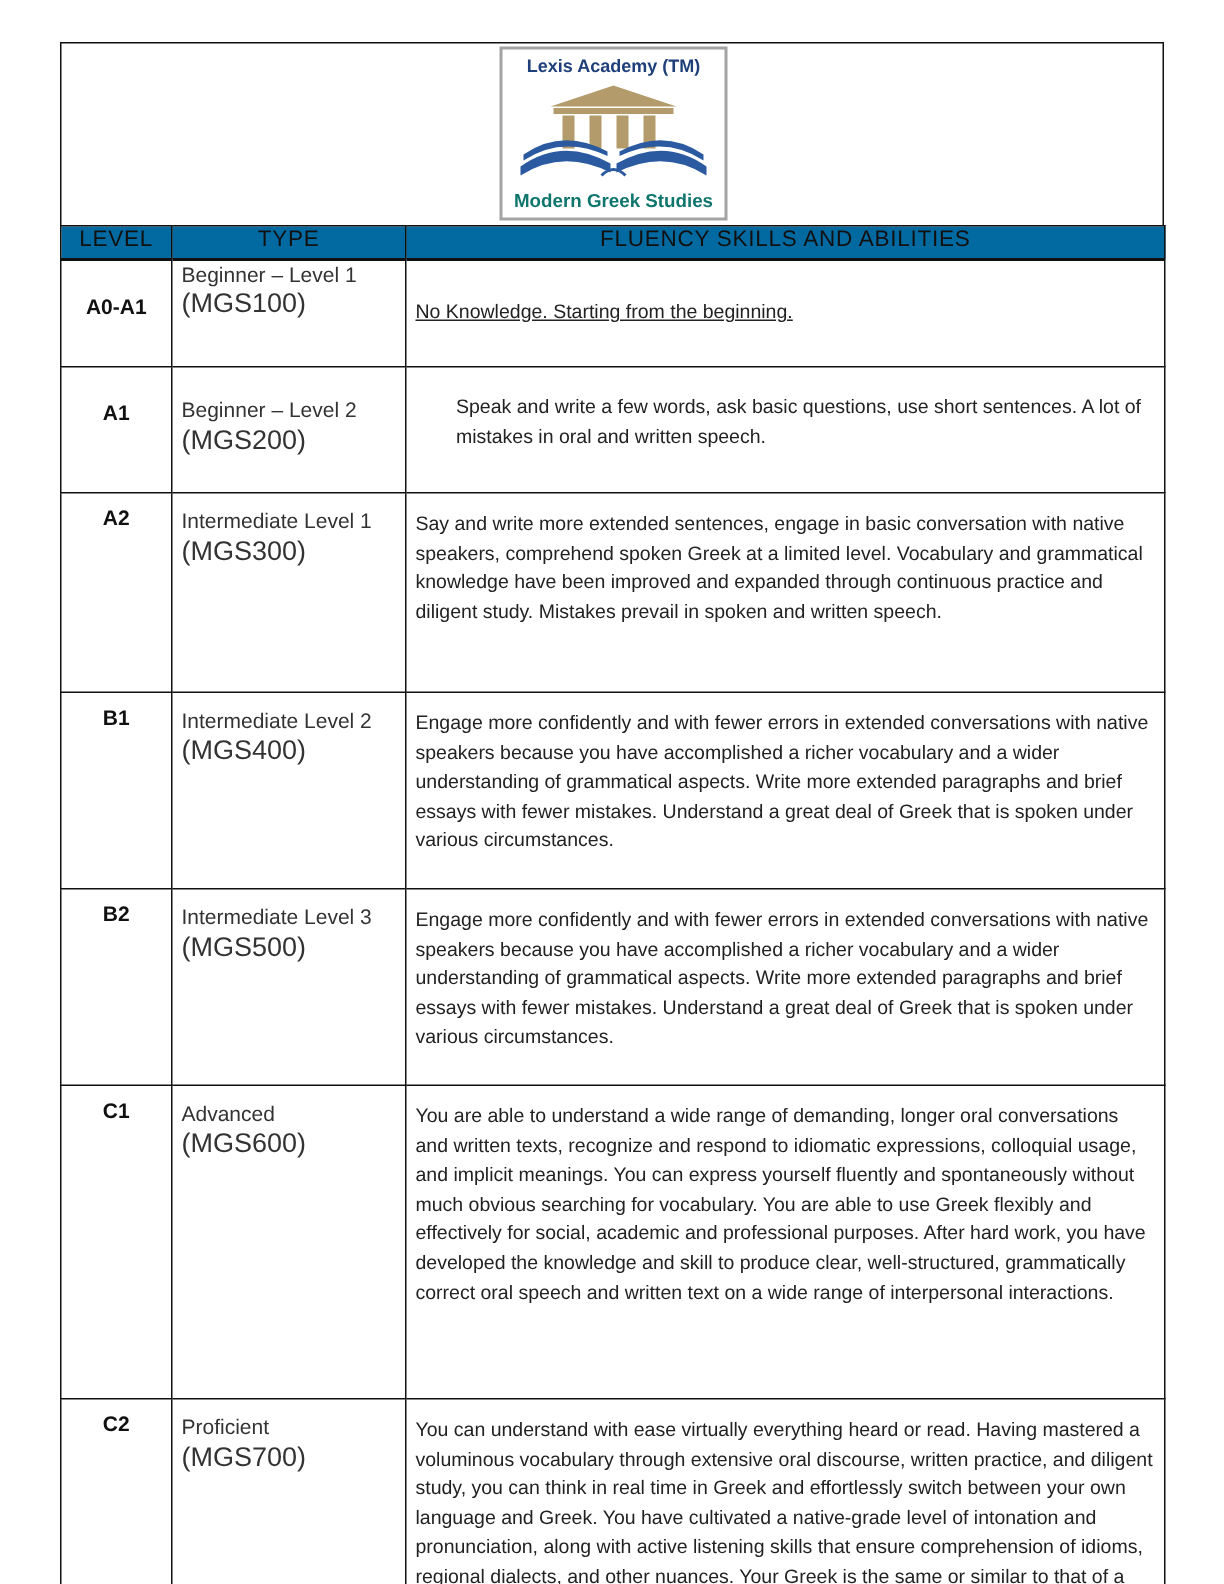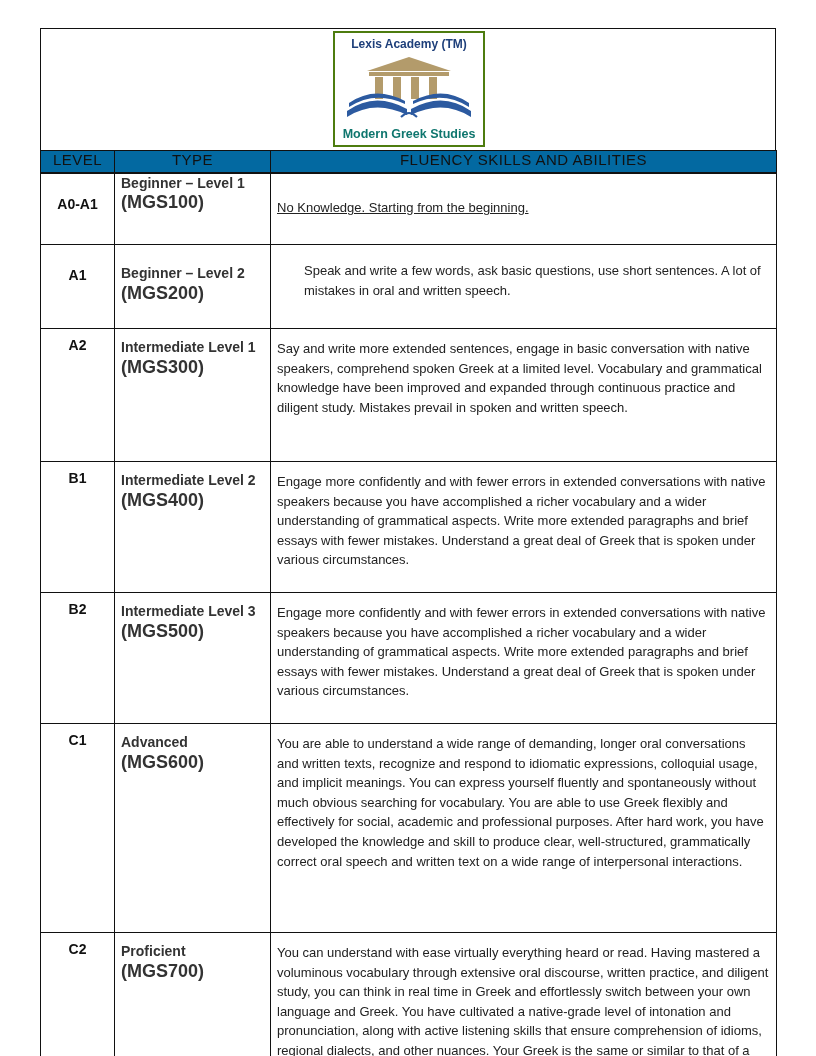--- a/index.html
+++ b/index.html
@@ -1,28 +1,28 @@
 <!DOCTYPE html>
 <html><head>
 <meta charset="utf-8">
 <style>
   html, body { margin:0; padding:0; background:#ffffff; }
   body { width:816px; height:1056px; position:relative; font-family:"Liberation Sans", sans-serif; color:#111; }
   .page { position:absolute; left:40px; top:28px; width:736px; }
   .logo-cell { height:122px; border:1.5px solid #111; border-bottom:none; position:relative; box-sizing:border-box; }
-  .logo { position:absolute; left:292px; top:2px; width:152px; height:116px; border:2px solid #4d7c0f; box-sizing:border-box; background:#fff; text-align:center; }
+  .logo { position:absolute; left:292px; top:2px; width:152px; height:116px; border:2px solid #a3a3a3; box-sizing:border-box; background:#fff; text-align:center; }
   .logo-top { font-weight:bold; font-size:12px; color:#1e3f7a; margin-top:4px; }
   .logo-bottom { font-weight:bold; font-size:12.5px; color:#0f766e; position:absolute; bottom:4px; left:0; right:0; }
   .logo svg { position:absolute; left:10px; top:22px; }
   table { border-collapse:collapse; width:736px; table-layout:fixed; }
   td, th { border:1.5px solid #111; vertical-align:top; }
   th { background:#0369a1; font-weight:normal; font-size:15px; letter-spacing:0.5px; height:21px; padding:0; text-align:center; border-bottom:2px solid #111; }
   col.c1 { width:74px; } col.c2 { width:156px; } col.c3 { width:506px; }
   .lvl { font-weight:bold; font-size:14px; text-align:center; padding-top:8px; }
-  .type { font-size:14px; color:#333; padding:8px 6px 0 6px; line-height:20px;font-weight:bold; }
+  .type { font-size:14px; color:#333; padding:8px 6px 0 6px; line-height:20px; }
   .type .code { font-size:18px; }
   .desc { font-size:13px; color:#222; padding:10px 6px 4px 6px; line-height:19.6px; }
   tr.r0 td { height:42px; } tr.r0 .lvl { padding-top:22px;margin-top:36px; } tr.r0 .type { padding-top:0px; line-height:19px; } tr.r0 .desc { padding-top:24px;text-decoration:underline; }
   tr.r1 td { height:60px; } tr.r1 .lvl { padding-top:22px; } tr.r1 .type { padding-top:18px; } tr.r1 .desc { padding-top:16px;padding-left:33px; }
   tr.r2 td { height:118px; } tr.r3 td, tr.r4 td { height:116px; } tr.r5 td { height:194px; } tr.r6 td { height:174px; }
 </style>
 </head>
 <body>
 
 <div class="page">

